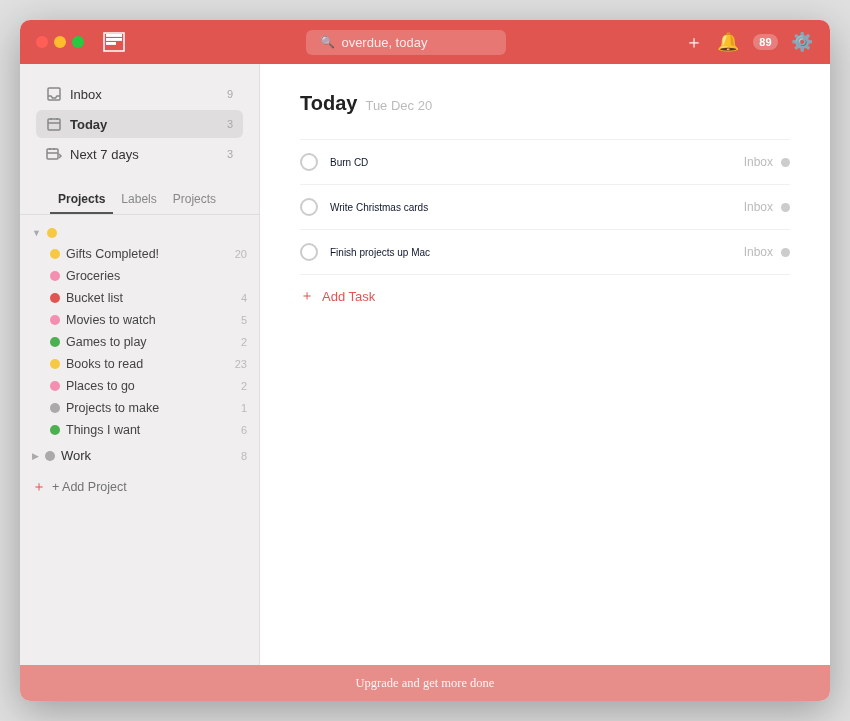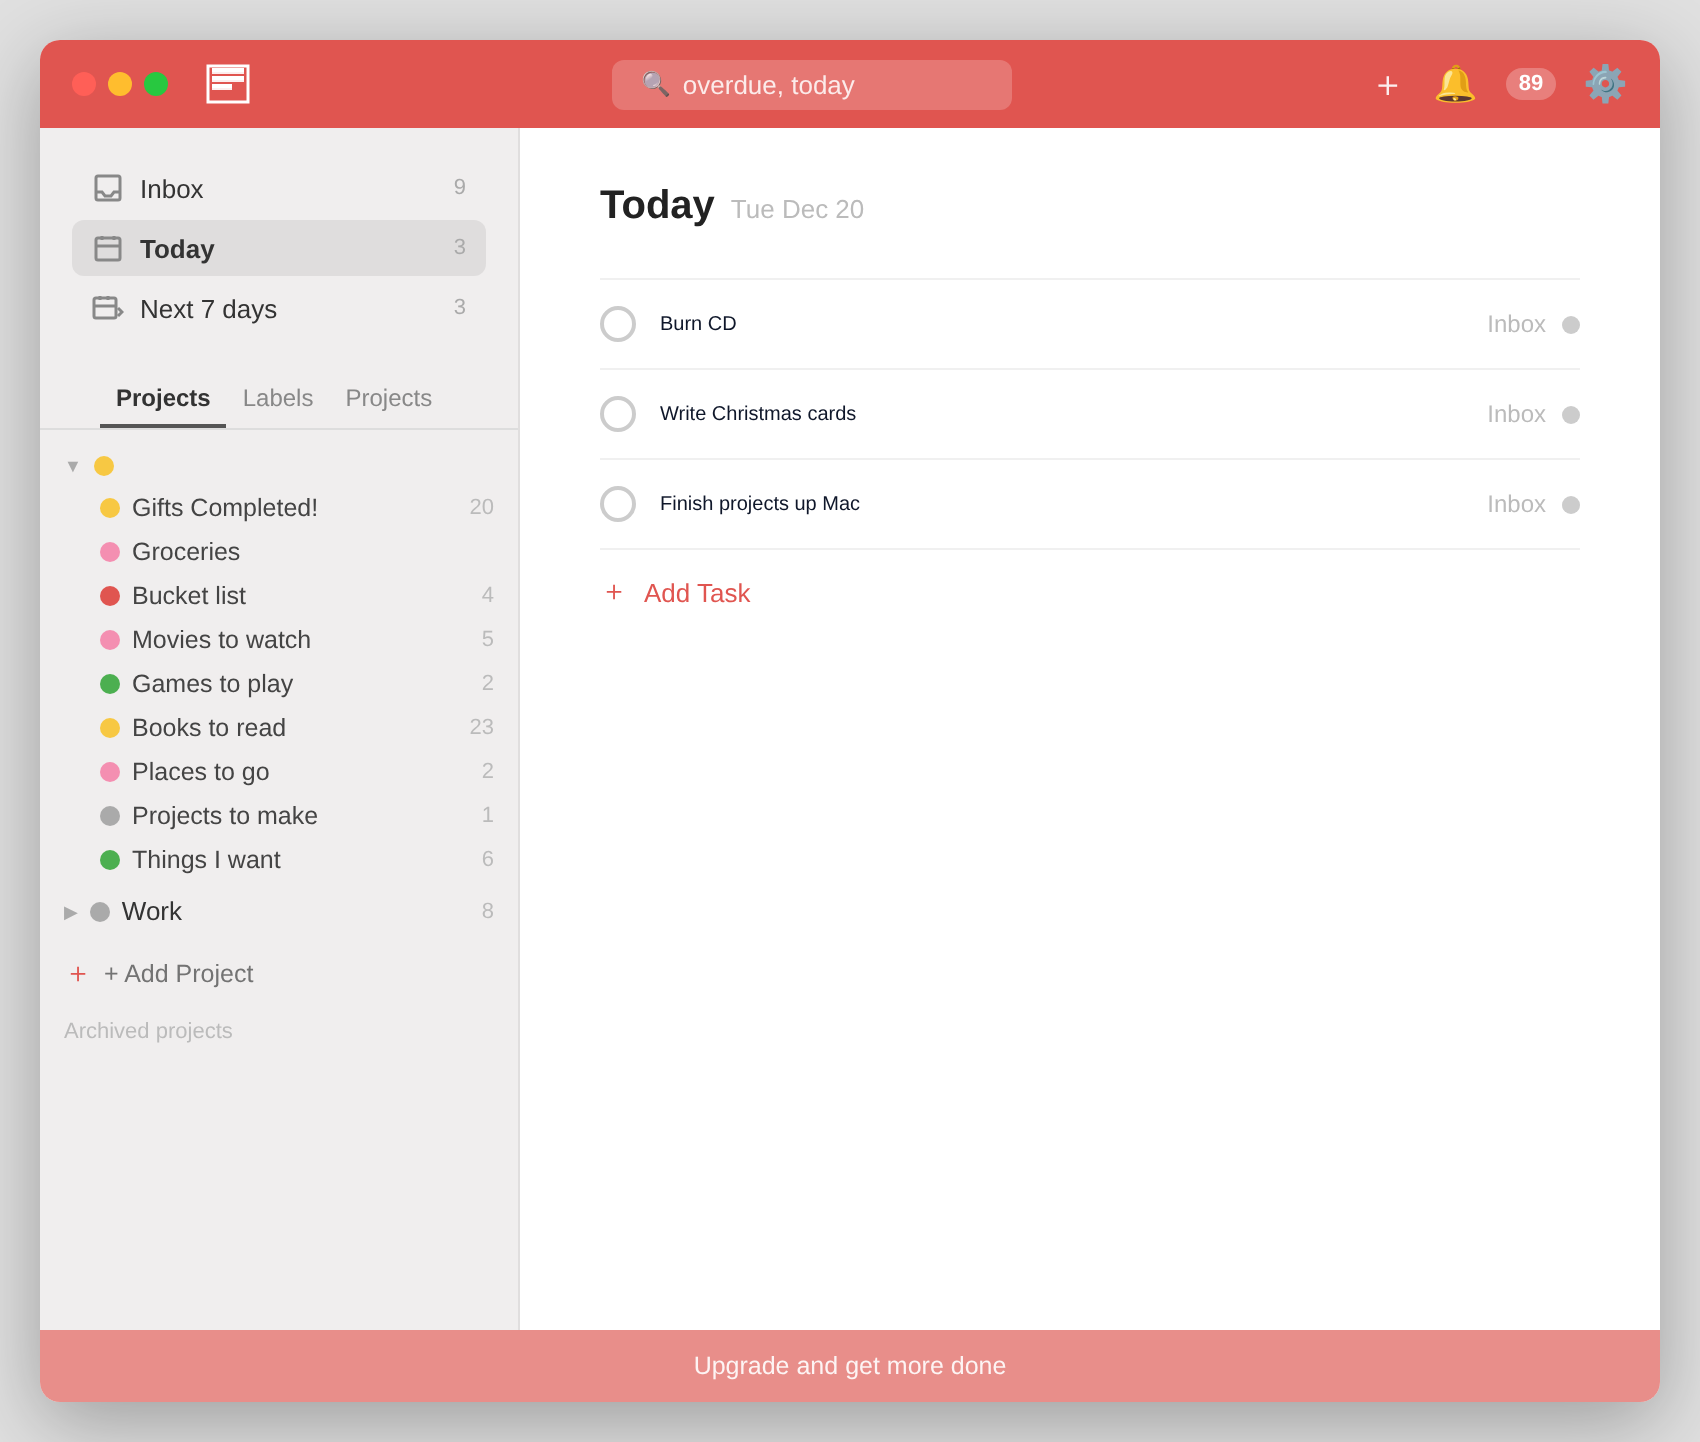--- a/index.html
+++ b/index.html
@@ -302,20 +302,21 @@
       background: #e88e8a;
       height: 36px;
       display: flex;
       align-items: center;
       justify-content: center;
       flex-shrink: 0;
     }
     .footer-text {
       color: rgba(255,255,255,0.9);
       font-size: 12.5px;
+      font-family: Liberation Serif, serif;
     }
   </style>
 </head>
 <body>
 
 <div class="window">
 
   <div class="titlebar">
     <div class="traffic-lights">
       <div class="traffic-light tl-red"></div>
@@ -447,21 +448,20 @@
             <span class="project-label">Work</span>
             <span class="project-count">8</span>
           </div>
         </div>
 
         <div class="add-project">
           <span style="color:#e05550; font-size:14px;">＋</span>
           <span class="add-project-label">+ Add Project</span>
         </div>
 
-        <div class="archived-link">Archived projects</div>
       </div>
     </div>
 
     <div class="content">
       <div class="content-inner">
         <div class="page-header">
           <span class="page-title">Today</span>
           <span class="page-subtitle">Tue Dec 20</span>
         </div>
         <div class="task-list">

